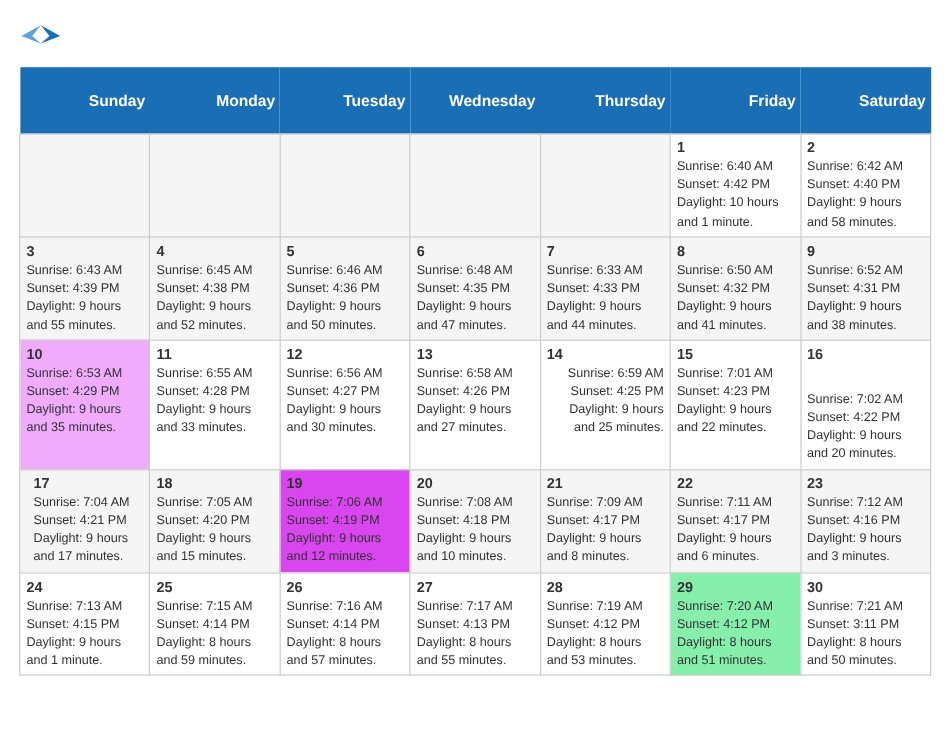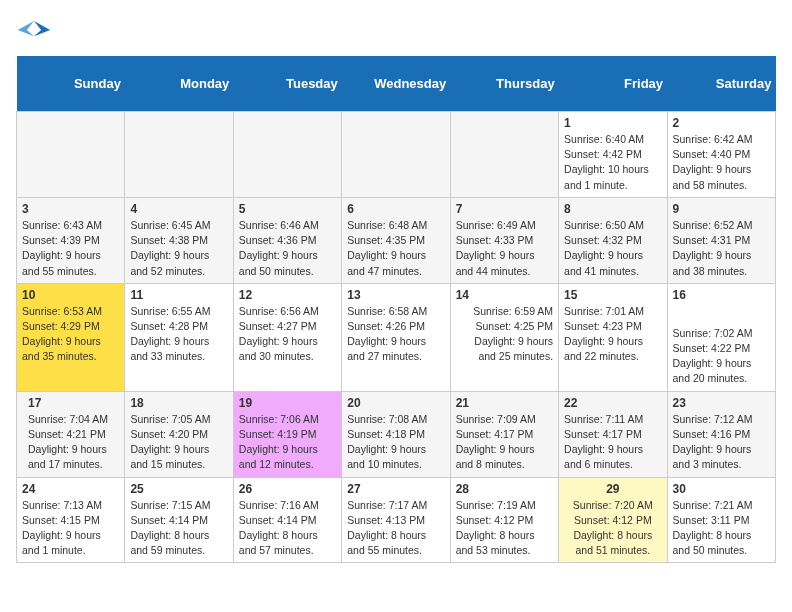--- a/index.html
+++ b/index.html
@@ -153,39 +153,39 @@
 Daylight: 9 hours and 50 minutes.</div>
         </td>
         <td style="background: rgb(245, 245, 245);">
           <span class="day-num">6</span>
           <div class="day-info" style="white-space: pre-line;">Sunrise: 6:48 AM
 Sunset: 4:35 PM
 Daylight: 9 hours and 47 minutes.</div>
         </td>
         <td style="background: rgb(245, 245, 245);">
           <span class="day-num">7</span>
-          <div class="day-info" style="white-space: pre-line;">Sunrise: 6:49 AM
+          <div class="day-info" style="white-space: pre-line;">Sunrise: 6:33 AM
 Sunset: 4:33 PM
 Daylight: 9 hours and 44 minutes.</div>
         </td>
         <td style="background: rgb(245, 245, 245);">
           <span class="day-num">8</span>
           <div class="day-info" style="white-space: pre-line;">Sunrise: 6:50 AM
 Sunset: 4:32 PM
 Daylight: 9 hours and 41 minutes.</div>
         </td>
         <td style="background: rgb(245, 245, 245);">
           <span class="day-num">9</span>
           <div class="day-info" style="white-space: pre-line;">Sunrise: 6:52 AM
 Sunset: 4:31 PM
 Daylight: 9 hours and 38 minutes.</div>
         </td>
       </tr>
       <tr>
-        <td style="background: #fde047;">
+        <td style="background: #f0abfc;">
           <span class="day-num">10</span>
           <div class="day-info" style="white-space: pre-line;">Sunrise: 6:53 AM
 Sunset: 4:29 PM
 Daylight: 9 hours and 35 minutes.</div>
         </td>
         <td style="background: rgb(255, 255, 255);">
           <span class="day-num">11</span>
           <div class="day-info" style="white-space: pre-line;">Sunrise: 6:55 AM
 Sunset: 4:28 PM
 Daylight: 9 hours and 33 minutes.</div>
@@ -227,21 +227,21 @@
           <div class="day-info" style="white-space: pre-line;">Sunrise: 7:04 AM
 Sunset: 4:21 PM
 Daylight: 9 hours and 17 minutes.</div>
         </td>
         <td style="background: rgb(245, 245, 245);">
           <span class="day-num">18</span>
           <div class="day-info" style="white-space: pre-line;">Sunrise: 7:05 AM
 Sunset: 4:20 PM
 Daylight: 9 hours and 15 minutes.</div>
         </td>
-        <td style="background: #f0abfc;">
+        <td style="background: #d946ef;">
           <span class="day-num">19</span>
           <div class="day-info" style="white-space: pre-line;">Sunrise: 7:06 AM
 Sunset: 4:19 PM
 Daylight: 9 hours and 12 minutes.</div>
         </td>
         <td style="background: rgb(245, 245, 245);">
           <span class="day-num">20</span>
           <div class="day-info" style="white-space: pre-line;">Sunrise: 7:08 AM
 Sunset: 4:18 PM
 Daylight: 9 hours and 10 minutes.</div>
@@ -289,21 +289,21 @@
           <div class="day-info" style="white-space: pre-line;">Sunrise: 7:17 AM
 Sunset: 4:13 PM
 Daylight: 8 hours and 55 minutes.</div>
         </td>
         <td style="background: rgb(255, 255, 255);">
           <span class="day-num">28</span>
           <div class="day-info" style="white-space: pre-line;">Sunrise: 7:19 AM
 Sunset: 4:12 PM
 Daylight: 8 hours and 53 minutes.</div>
         </td>
-        <td style="background: #fef9c3; text-align: center;">
+        <td style="background: #86efac;">
           <span class="day-num">29</span>
           <div class="day-info" style="white-space: pre-line;">Sunrise: 7:20 AM
 Sunset: 4:12 PM
 Daylight: 8 hours and 51 minutes.</div>
         </td>
         <td style="background: rgb(255, 255, 255);">
           <span class="day-num">30</span>
           <div class="day-info" style="white-space: pre-line;">Sunrise: 7:21 AM
 Sunset: 3:11 PM
 Daylight: 8 hours and 50 minutes.</div>

